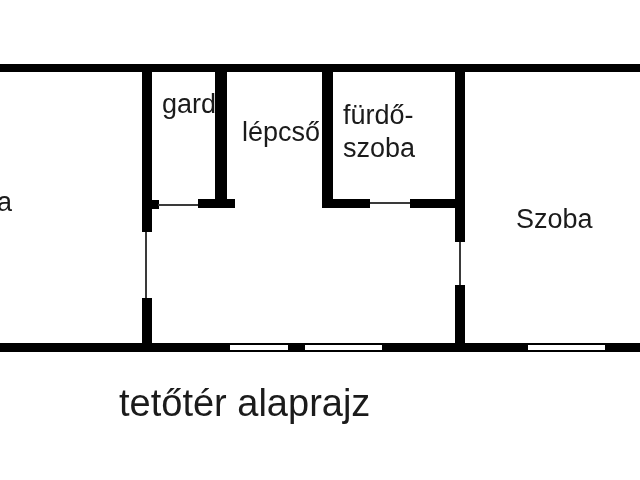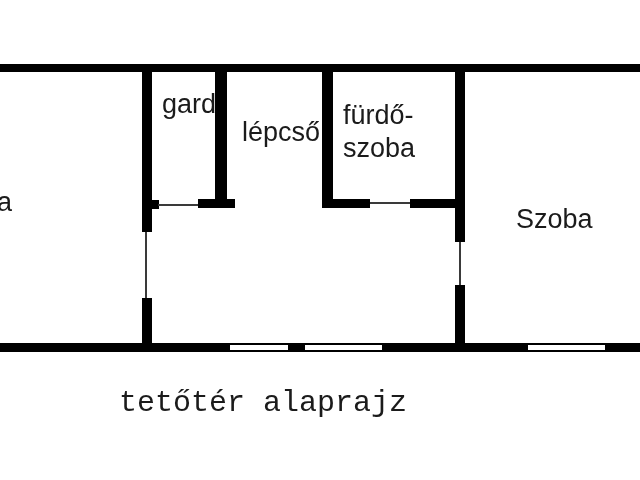--- a/index.html
+++ b/index.html
@@ -28,25 +28,24 @@
   }
   .roomlabel{
     position:absolute;
     font-size:27px;
     line-height:33px;
     white-space:nowrap;
     color:var(--text);
   }
   .caption{
     position:absolute;
-    font-size:30px;
+    font-size:38px;
     line-height:34px;
     white-space:nowrap;
     color:var(--text);
-    font-family:Liberation Mono, monospace;
   }
 
   
   .w-top          {left:0;   top:64;  width:640px; height:8px;  top:64px;}
   .w-gard-left    {left:142px; top:64px;  width:10px; height:168px;}
   .w-gard-left-tick{left:152px; top:200px; width:7px;  height:9px;}
   .w-gard-right   {left:215px; top:64px;  width:12px; height:144px;}
   .w-gard-bottom  {left:198px; top:199px; width:37px; height:9px;}
   .w-bath-left    {left:322px; top:64px;  width:11px; height:144px;}
   .w-bath-bot-l   {left:322px; top:199px; width:48px; height:9px;}

